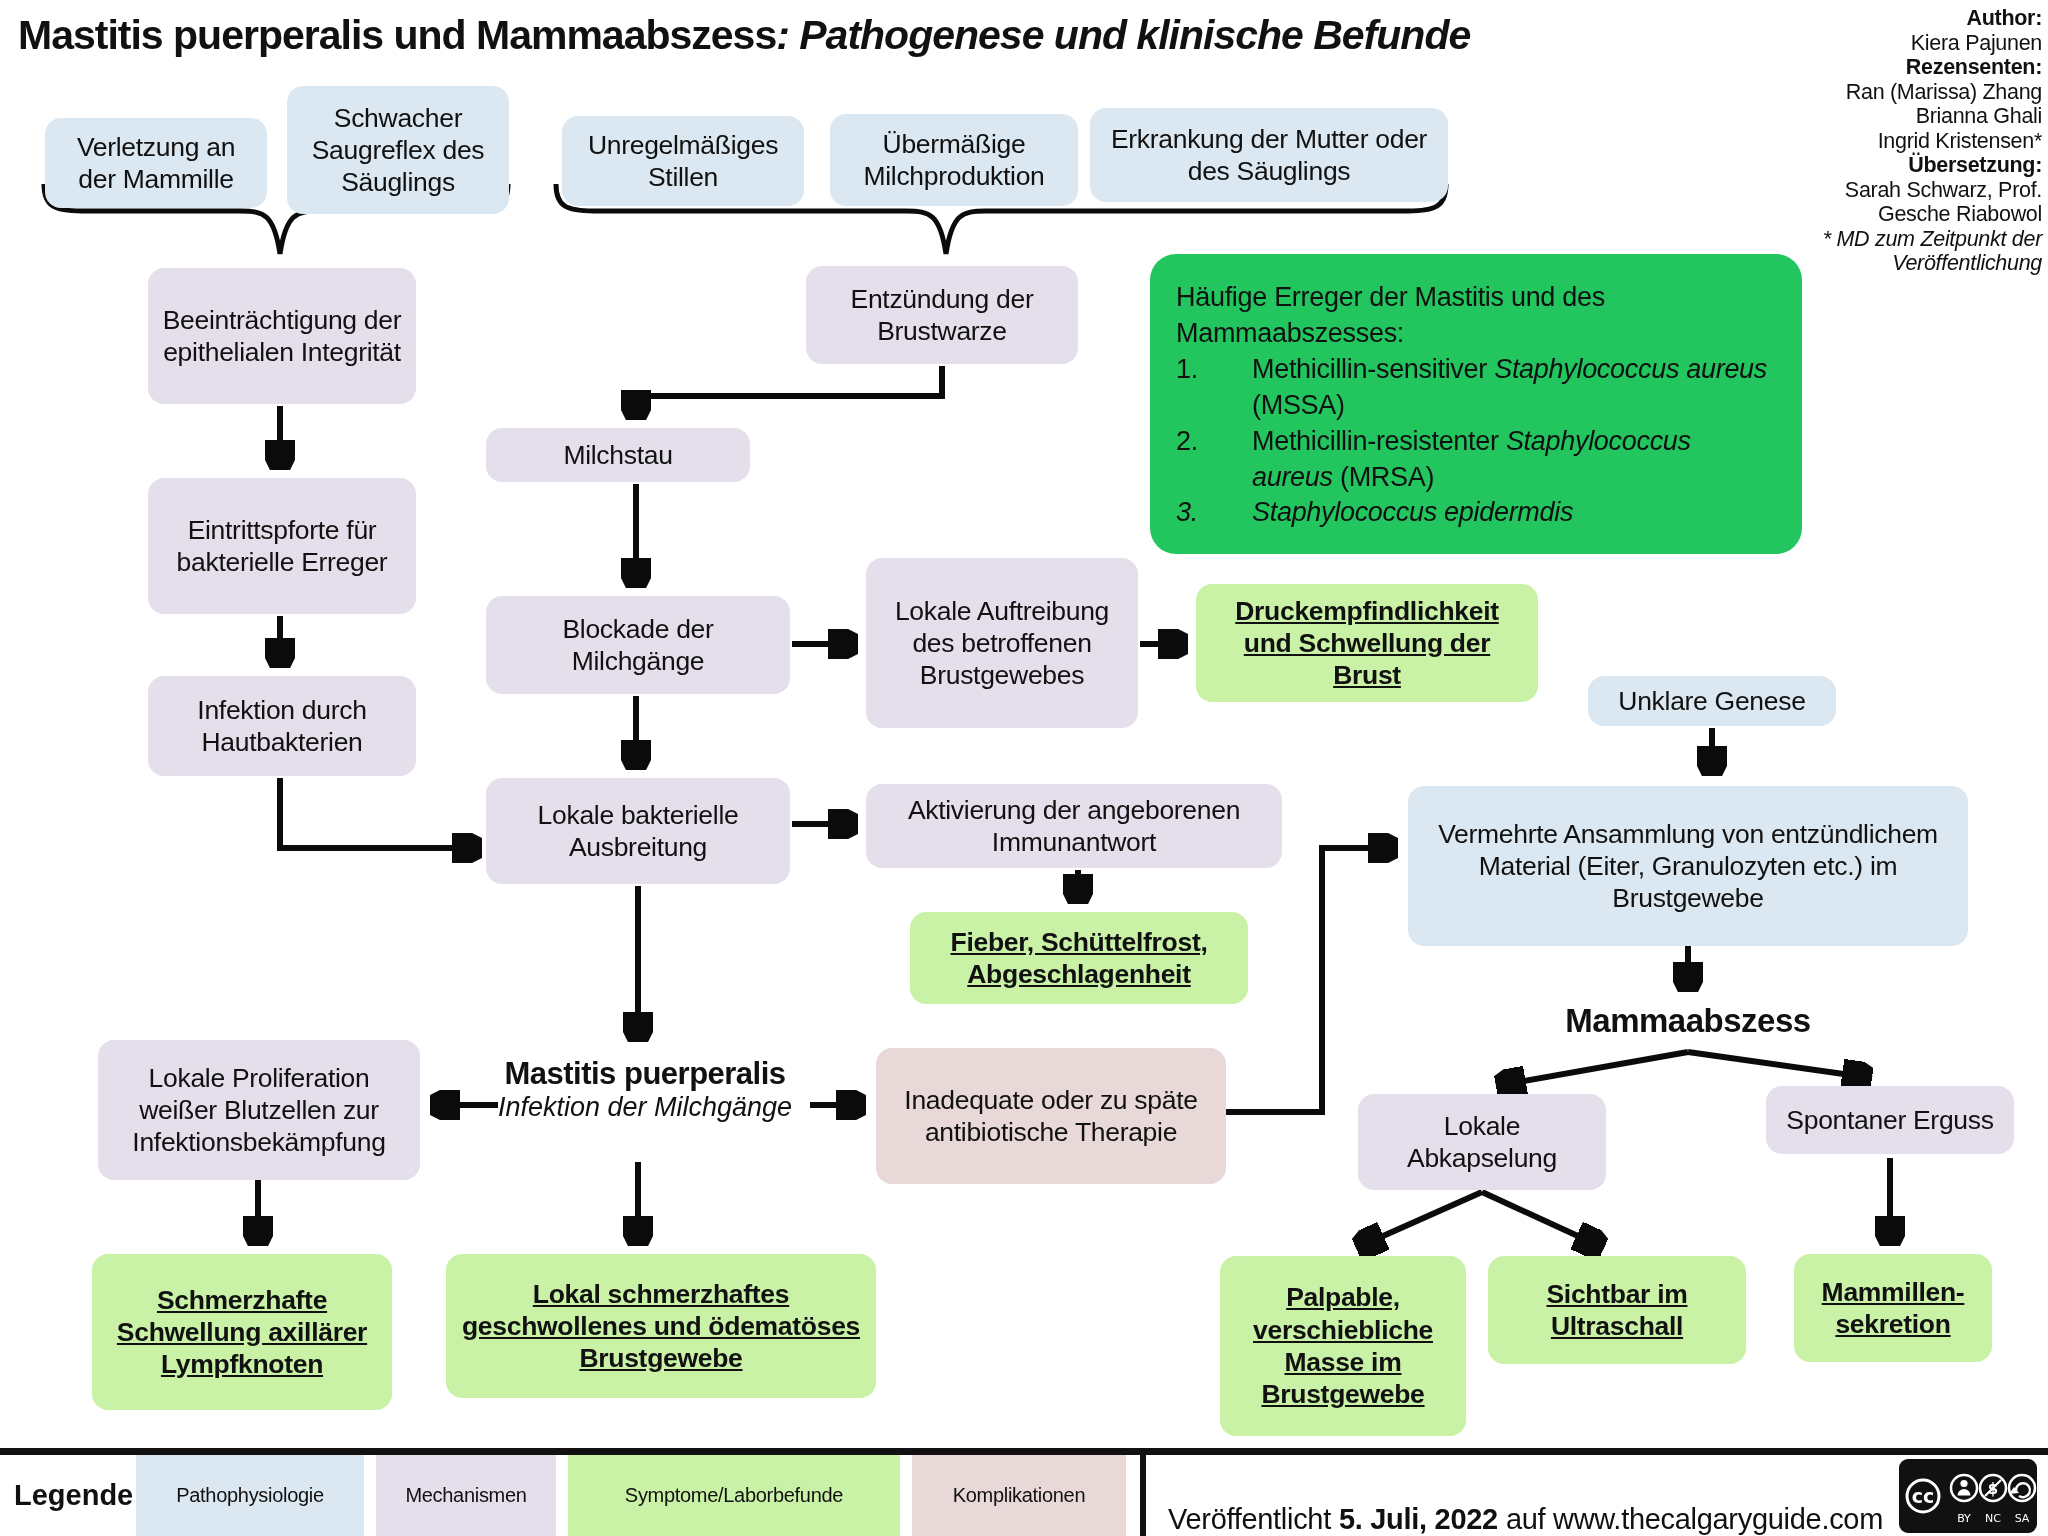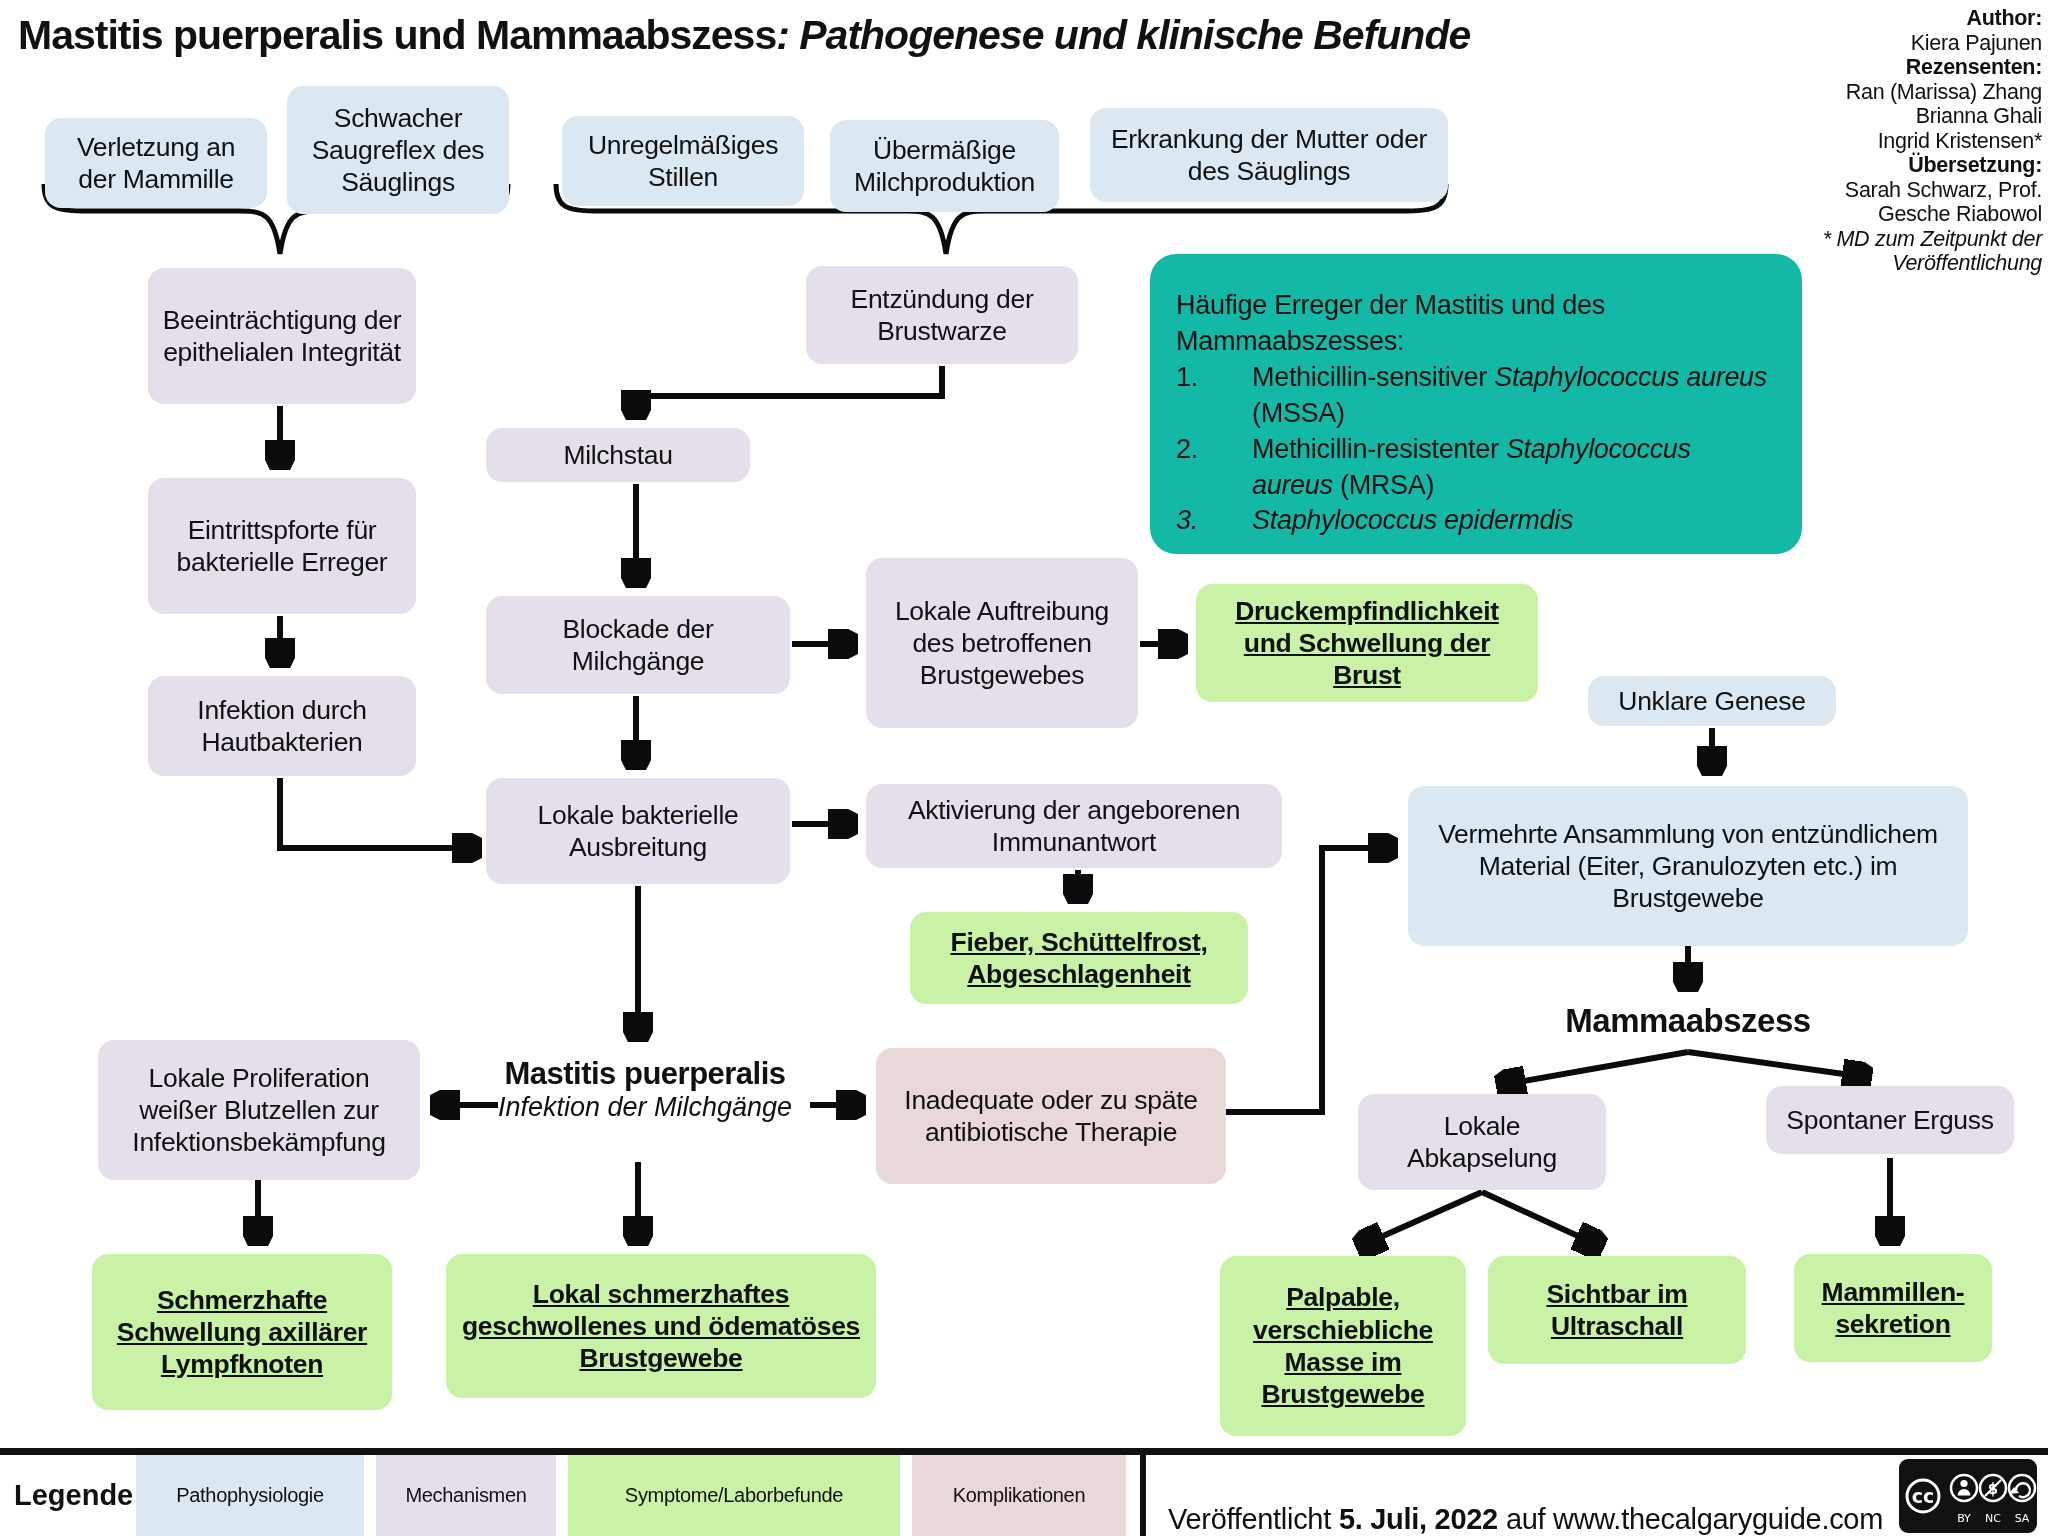--- a/index.html
+++ b/index.html
@@ -25,22 +25,22 @@
     position:absolute;left:18px;top:12px;font-size:41px;font-weight:bold;letter-spacing:-1px;white-space:nowrap;
   }
   .title .sub{font-style:italic;}
   .credits{
     position:absolute;right:6px;top:6px;width:232px;text-align:right;
     font-size:21.5px;line-height:1.14;letter-spacing:-0.3px;
   }
   .credits .b{font-weight:bold;}
   .credits .foot{font-style:italic;}
   .graybox{
-    position:absolute;left:1150px;top:254px;width:652px;height:300px;background:#14b8a6;
-    border-radius:26px;padding:34px 26px;box-sizing:border-box;font-size:27px;line-height:1.33;letter-spacing:-0.3px;
+    position:absolute;left:1150px;top:254px;width:652px;height:300px;background:#22c55e;
+    border-radius:26px;padding:26px 26px;box-sizing:border-box;font-size:27px;line-height:1.33;letter-spacing:-0.3px;
   }
   .graybox .pitem{display:flex;}
   .graybox .pnum{width:76px;flex:none;}
   .graybox .ptext{flex:1;}
   .freelabel{position:absolute;text-align:center;}
   .freelabel .big{font-weight:bold;font-size:31px;letter-spacing:-0.5px;}
   .freelabel .it{font-style:italic;font-size:27px;}
   .abszess{position:absolute;text-align:center;font-weight:bold;font-size:33px;letter-spacing:-0.5px;}
   .legend-bar{
     position:absolute;left:0;top:1448px;width:2048px;height:88px;box-sizing:border-box;
@@ -114,21 +114,21 @@
 
   <div class="box patho" style="left:45px;top:118px;width:222px;height:90px">
       <span>Verletzung an der Mammille</span>
     </div>
   <div class="box patho" style="left:287px;top:86px;width:222px;height:128px">
       <span>Schwacher Saugreflex des Säuglings</span>
     </div>
   <div class="box patho" style="left:562px;top:116px;width:242px;height:90px">
       <span>Unregelmäßiges Stillen</span>
     </div>
-  <div class="box patho" style="left:830px;top:120px;width:229px;height:92px">
+  <div class="box patho" style="left:830px;top:114px;width:248px;height:92px">
       <span>Übermäßige Milchproduktion</span>
     </div>
   <div class="box patho" style="left:1090px;top:108px;width:358px;height:94px">
       <span>Erkrankung der Mutter oder des Säuglings</span>
     </div>
 
   <div class="box mech" style="left:148px;top:268px;width:268px;height:136px">
       <span>Beeinträchtigung der epithelialen Integrität</span>
     </div>
   <div class="box mech" style="left:148px;top:478px;width:268px;height:136px">

